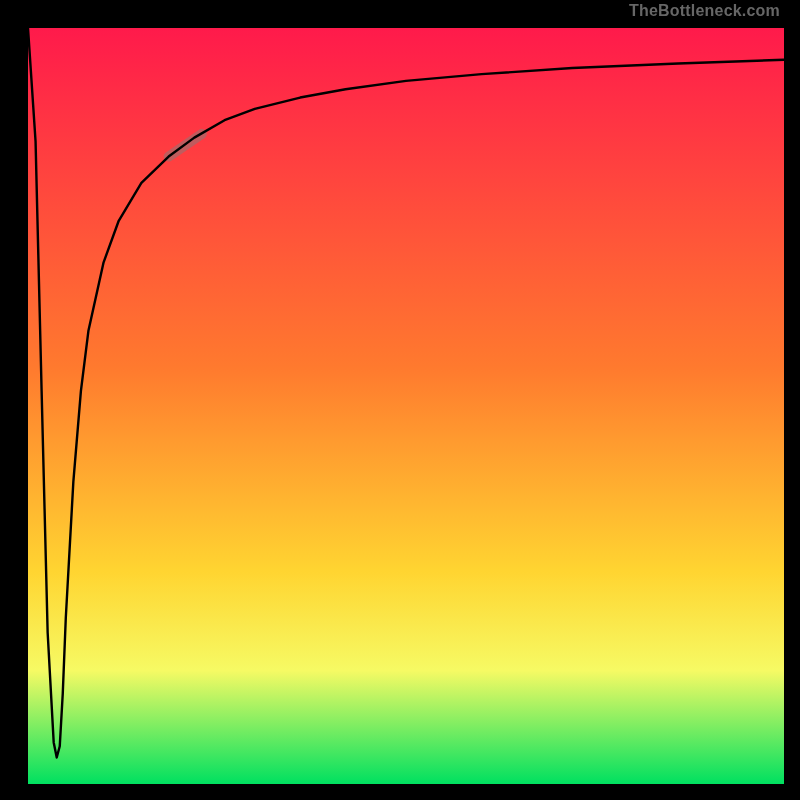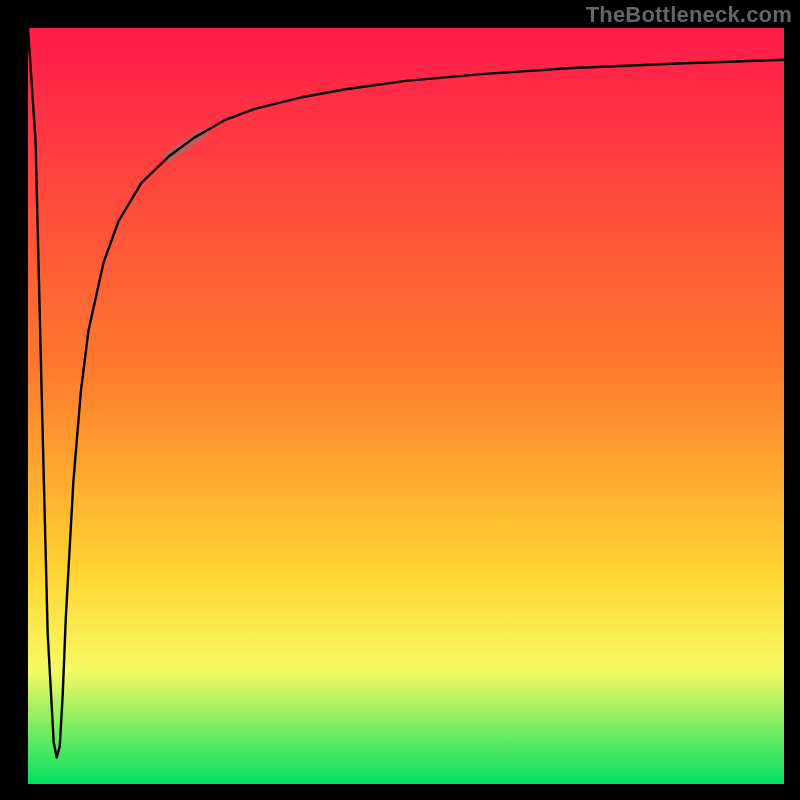--- a/index.html
+++ b/index.html
@@ -13,23 +13,23 @@
   }
   .outer {
     position: relative;
     width: 800px;
     height: 800px;
     background: #000;
   }
   .watermark {
     position: absolute;
     top: 2px;
-    right: 8px;
+    right: 20px;
     color: #666666;
-    font-size: 22px;
+    font-size: 16px;
     font-weight: 700;
     letter-spacing: 0.2px;
     z-index: 10;
     user-select: none;
   }
   .plot-wrap {
     position: absolute;
     left: 28px;
     top: 28px;
     width: 756px;

